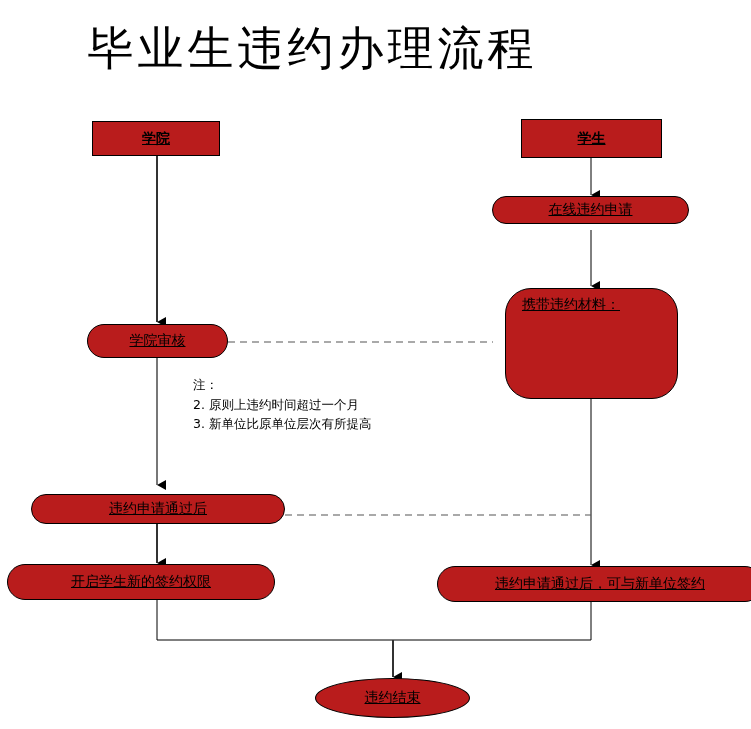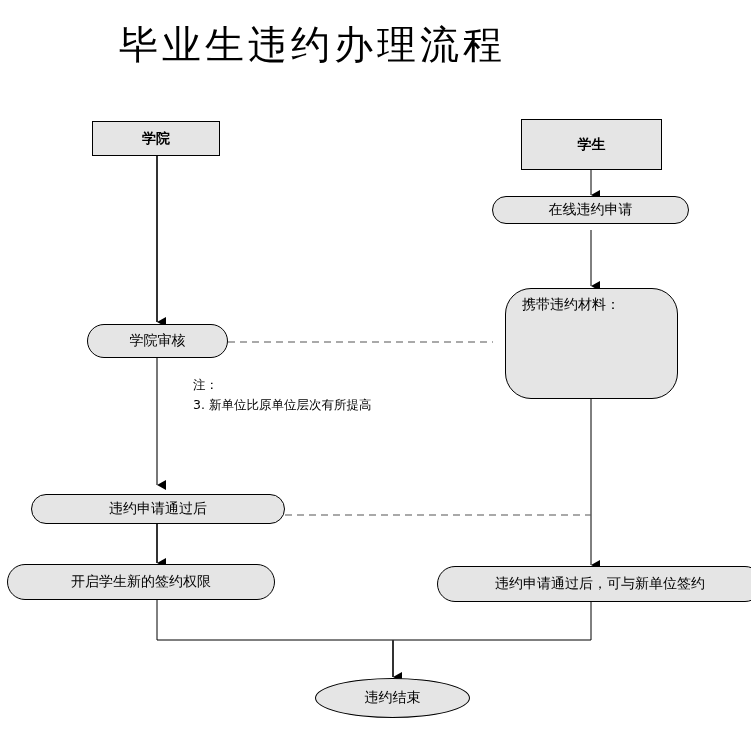--- a/index.html
+++ b/index.html
@@ -1,22 +1,22 @@
 <!DOCTYPE html>
 <html><head>
 <meta charset="utf-8">
 <style>
   html, body { margin: 0; padding: 0; background: #ffffff; }
   body { width: 751px; height: 729px; position: relative; overflow: hidden;
          font-family: "DejaVu Sans", sans-serif; color: #000; }
   .title { position: absolute; left: 0; top: 18px; width: 625px; text-align: center;
-           font-family: "DejaVu Serif", serif; font-size: 39px; letter-spacing: 4px; }
+           font-family: "DejaVu Serif", serif; font-size: 46px; letter-spacing: 4px; }
   svg.flow { position: absolute; left: 0; top: 0; }
   .node { position: absolute; display: flex; align-items: center; justify-content: center;
-          box-sizing: border-box; border: 1px solid #000; background: #e5e5e5; font-size: 14px; }
+          box-sizing: border-box; border: 1px solid #000; background: #b91c1c; font-size: 14px; text-decoration: underline; }
   .rect { border-radius: 0; font-weight: bold; }
   .pill { border-radius: 999px; }
   .roundbox { border-radius: 26px; flex-direction: column; align-items: flex-start;
               padding: 6px 0 0 16px; justify-content: flex-start; font-size: 13px; line-height: 18px; }
   .roundbox .items { padding-left: 14px; }
   .note { position: absolute; left: 193px; top: 375px; font-size: 12.5px; line-height: 19.5px; }
 </style>
 </head>
 <body>
 
@@ -44,38 +44,39 @@
   <line x1="228" y1="342" x2="493" y2="342" stroke="#555" stroke-width="1.2" stroke-dasharray="7,5"></line>
   <line x1="285" y1="515" x2="591" y2="515" stroke="#555" stroke-width="1.2" stroke-dasharray="7,5"></line>
 
   <polyline points="157,600 157,640 591,640 591,602" fill="none" stroke="#000" stroke-width="1"></polyline>
   <line x1="393" y1="640" x2="393" y2="677" stroke="#333" stroke-width="2" marker-end="url(#arr)"></line>
 </svg>
 
 <div class="node rect" style="left:92px; top:121px; width:128px; height:35px;">
   <span>学院</span>
 </div>
-<div class="node rect" style="left:521px; top:119px; width:141px; height:51px;">
+<div class="node rect" style="left:521px; top:119px; width:141px; height:39px;">
   <span>学生</span>
 </div>
 
 <div class="node pill" style="left:492px; top:196px; width:197px; height:28px;">
   <span>在线违约申请</span>
 </div>
 
 <div class="node roundbox" style="left:505px; top:288px; width:173px; height:111px;">
   <div style="font-size:14px;">携带违约材料：</div>
 </div>
 
 <div class="node pill" style="left:87px; top:324px; width:141px; height:34px;">
   <span>学院审核</span>
 </div>
 
 <div class="note">
   <div>注：</div>
+  <div>2. 原则上违约时间超过一个月</div>
   <div>3. 新单位比原单位层次有所提高</div>
 </div>
 
 <div class="node pill" style="left:31px; top:494px; width:254px; height:30px;">
   <span>违约申请通过后</span>
 </div>
 
 <div class="node pill" style="left:7px; top:564px; width:268px; height:36px;">
   <span>开启学生新的签约权限</span>
 </div>

